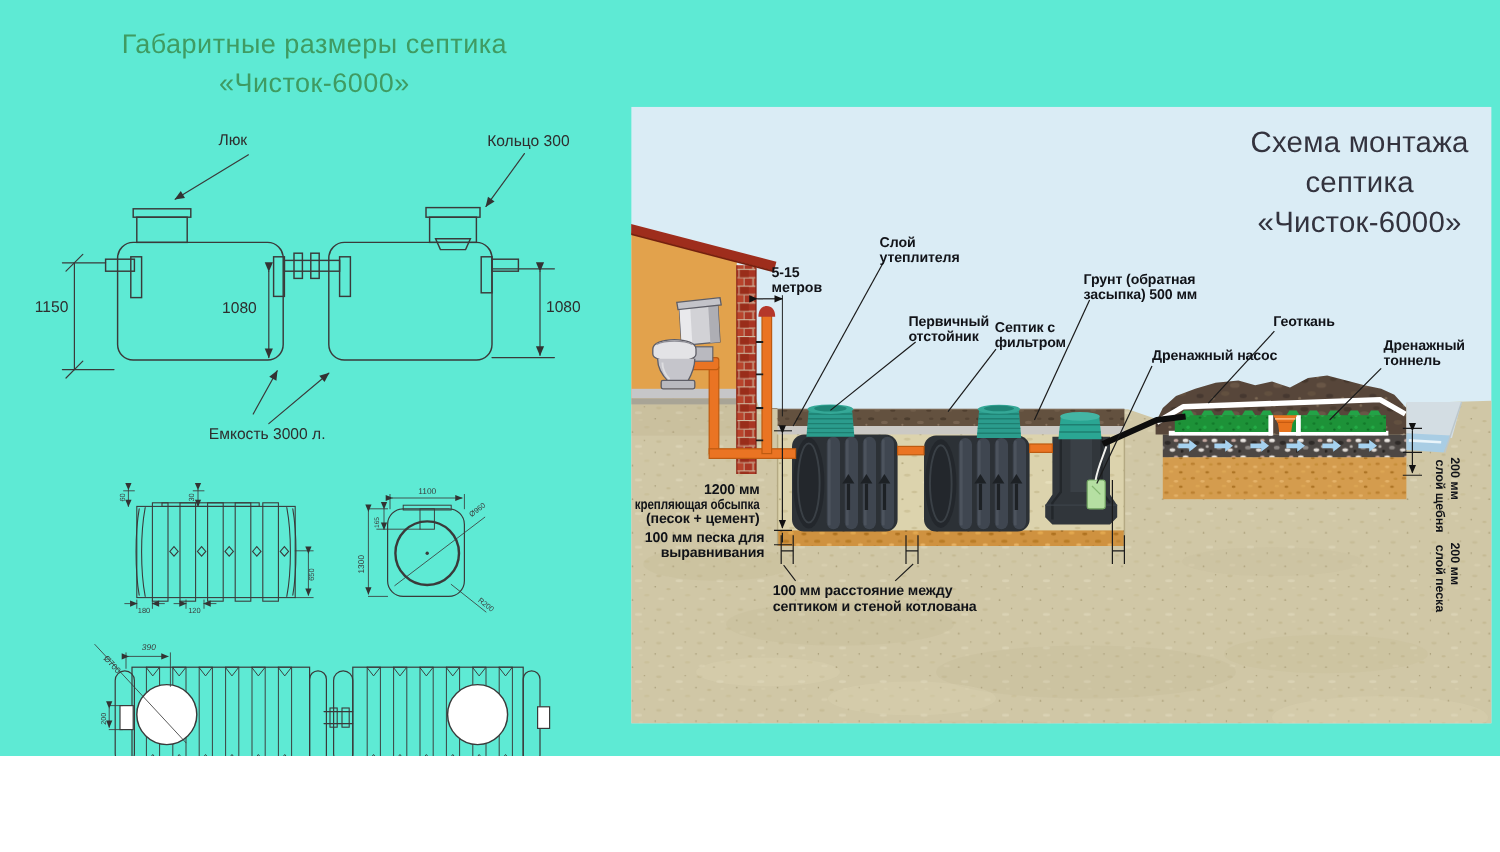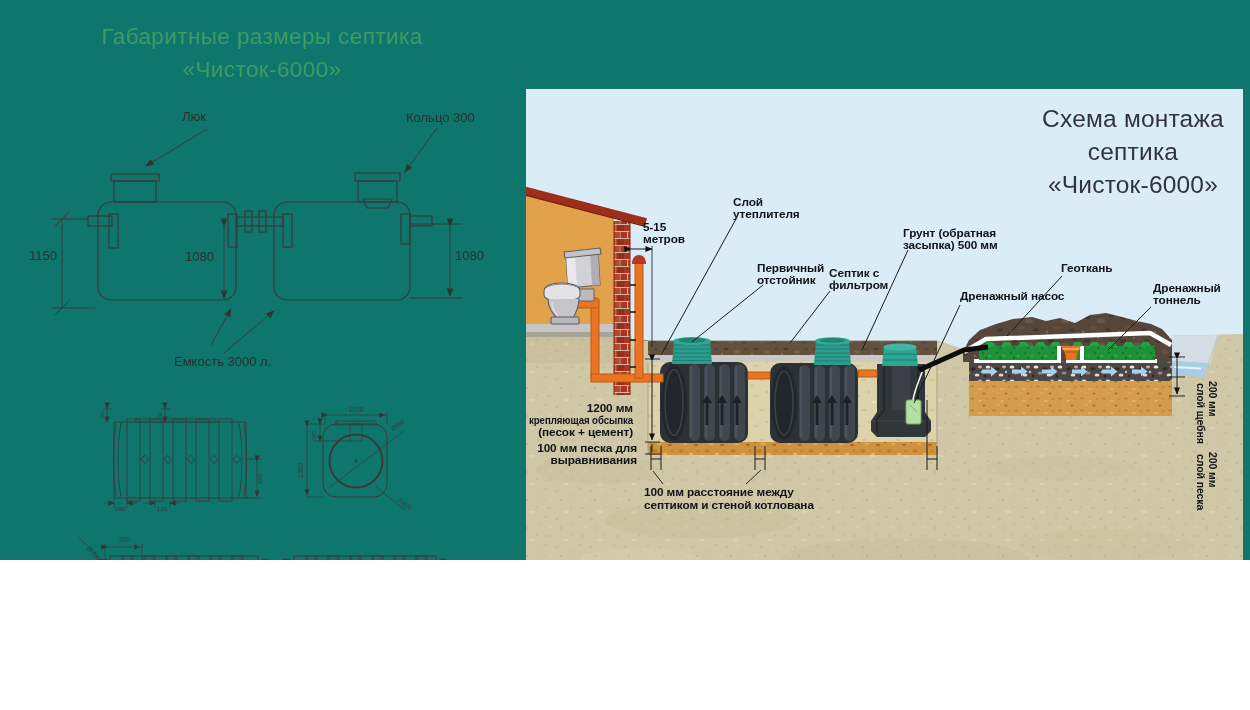--- a/index.html
+++ b/index.html
@@ -1,16 +1,16 @@
 <!DOCTYPE html>
 <html><head>
 <meta charset="utf-8">
 <style>
   html,body{margin:0;padding:0;background:#ffffff;}
-  #stage{position:relative;width:1250px;height:560px;background:#0f766e;overflow:hidden;
+  #stage{position:relative;width:1250px;height:630px;background:#5eead4;overflow:hidden;
          font-family:"Liberation Sans", sans-serif;}
   svg text{font-family:"Liberation Sans", sans-serif;}
   .cad-label{font-size:13px;fill:#2e2e2e;}
   .cad-tiny{font-size:6.2px;fill:#3a3a3a;}
   .ill-label{font-size:11.8px;font-weight:700;fill:#111318;letter-spacing:-0.1px;}
   .ill-label-sm{font-size:10.5px;font-weight:700;fill:#111318;letter-spacing:-0.1px;}
   .left-title{font-size:22.5px;fill:#3f9b62;letter-spacing:.4px;}
   .right-title{font-size:24.5px;fill:#33333e;letter-spacing:.2px;}
 </style>
 </head>

